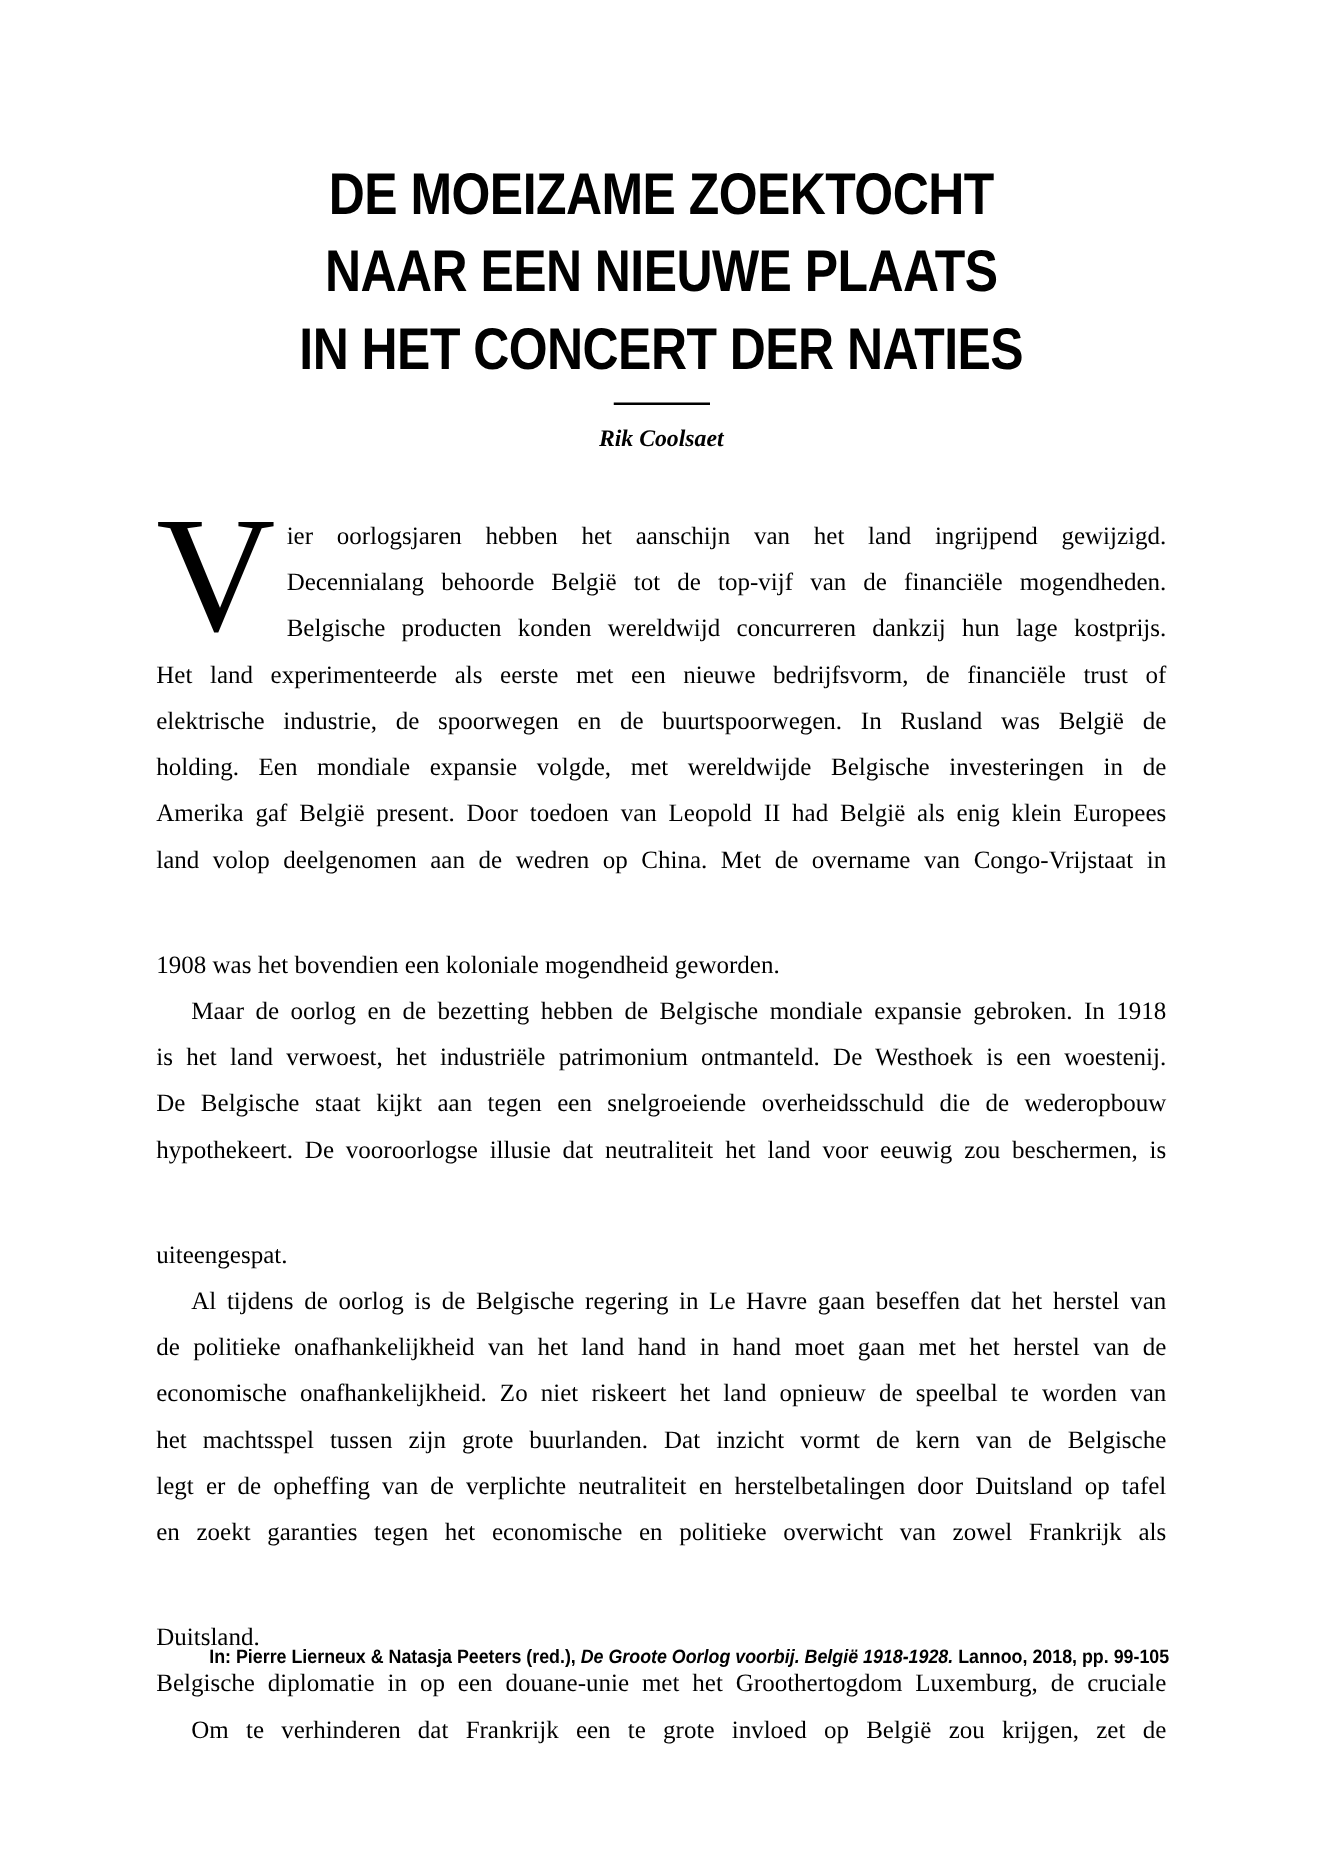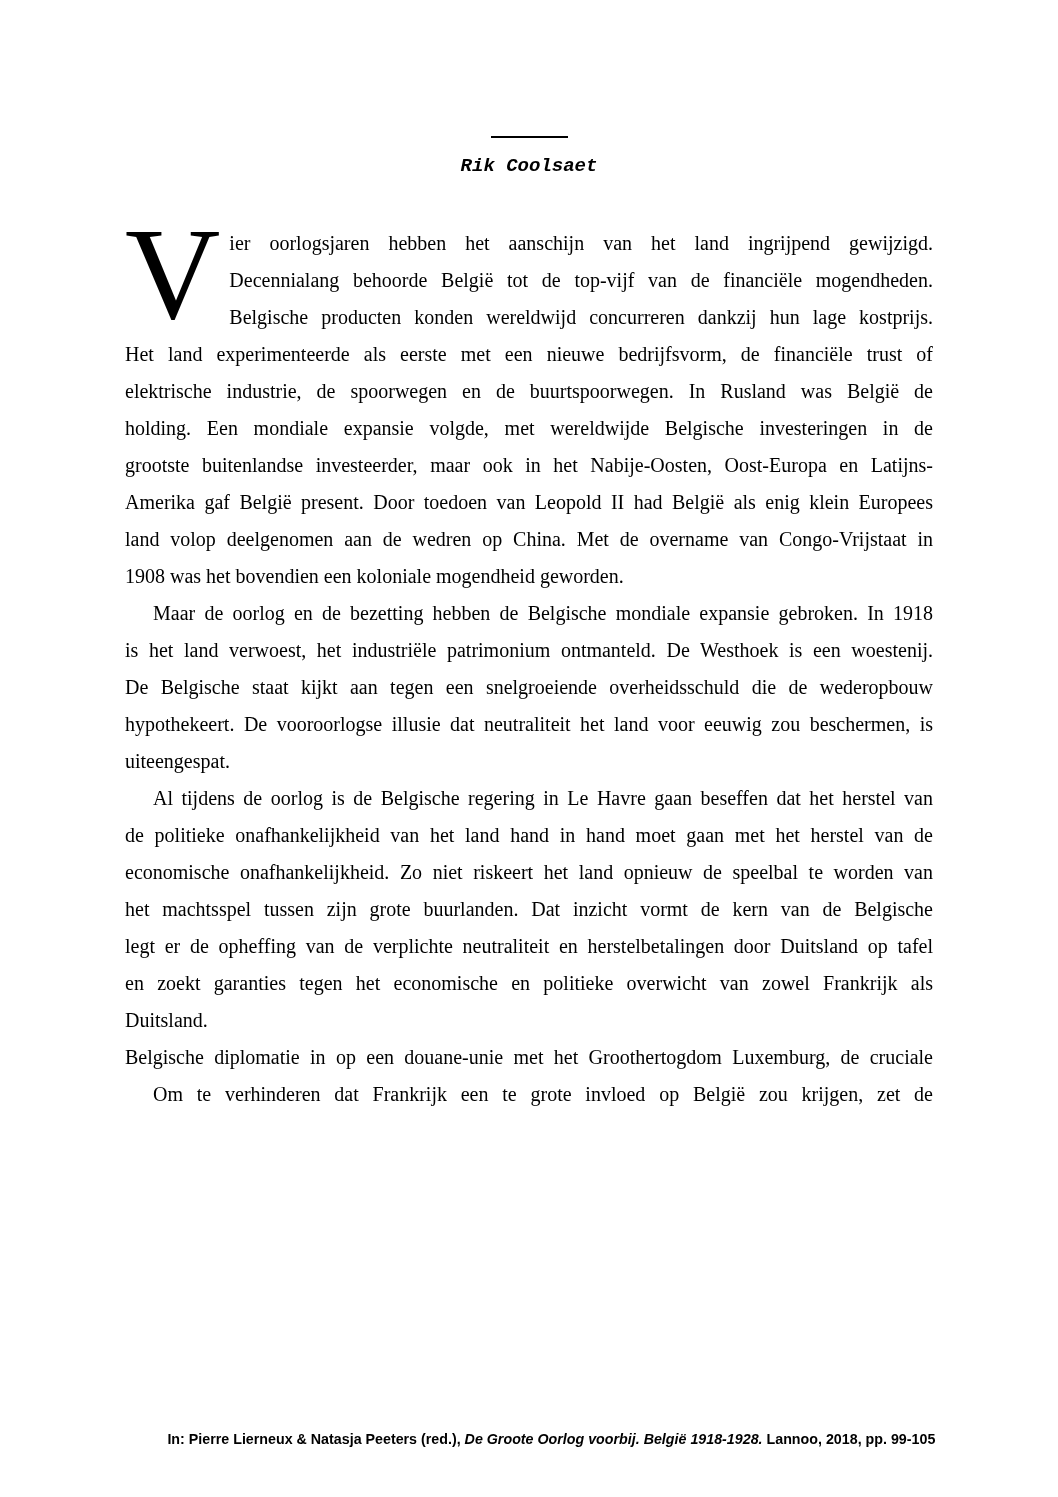--- a/index.html
+++ b/index.html
@@ -30,93 +30,97 @@
   }
   .title-rule {
     width: 77px;
     border: none;
     border-top: 2px solid #000;
     margin: 12px auto 0 auto;
   }
   .author-line {
     margin-top: 16px;
     text-align: center;
-    font-family: Liberation Mono, monospace;
+    font-family: Liberation Serif, serif;
     font-weight: bold;
     font-style: italic;
     font-size: 19px;
     line-height: 24px;
   }
 
   
   .body-block {
     width: 808px;
     margin: 47px auto 0 auto;
     font-family: "Liberation Serif", serif;
     font-size: 20px;
     line-height: 37px;
   }
   .para { margin: 0; }
   .line {
     text-align: justify;
     text-align-last: justify;
   }
-  .line.lastline { text-align-last: left; }
+  .line.lastline { text-align-last: left; margin-top: 47px; }
   .para.indent .line.firstline { text-indent: 28px; }
   .dropcap {
     float: left;
     font-family: "Liberation Serif", serif;
     font-weight: normal;
     font-size: 132px;
     line-height: 92px;
     height: 95px;
     margin: 3px 9px 0 0;
   }
 
   
   .footer-block {
     position: absolute;
     left: 0;
     right: 0;
-    top: 1429px;
+    top: 1316px;
     text-align: center;
     padding-left: 44px;
   }
   .footer-inner {
     display: inline-block;
     font-family: "Liberation Sans", sans-serif;
     font-weight: bold;
     font-size: 15.5px;
     line-height: 20px;
     white-space: nowrap;
     transform: scaleX(0.92);
     transform-origin: 50% 50%;
   }
 </style>
 </head>
 <body>
 
 <div class="page">
 
   <header class="title-block">
+    <h1 style="margin:0; font-size:inherit; font-weight:inherit;">
+      <div class="title-line">DE MOEIZAME ZOEKTOCHT</div>
+      <div class="title-line">NAAR EEN NIEUWE PLAATS</div>
+      <div class="title-line">IN HET CONCERT DER NATIES</div>
+    </h1>
     <hr class="title-rule">
     <div class="author-line">Rik Coolsaet</div>
   </header>
 
   <main class="body-block" id="body-block">
 
   <div class="para">
         <span class="dropcap">V</span>
         <div class="line firstline">ier oorlogsjaren hebben het aanschijn van het land ingrijpend gewijzigd.</div>
         <div class="line">Decennialang behoorde België tot de top-vijf van de financiële mogendheden.</div>
         <div class="line">Belgische producten konden wereldwijd concurreren dankzij hun lage kostprijs.</div>
         <div class="line">Het land experimenteerde als eerste met een nieuwe bedrijfsvorm, de financiële trust of</div>
         <div class="line">elektrische industrie, de spoorwegen en de buurtspoorwegen. In Rusland was België de</div>
         <div class="line">holding. Een mondiale expansie volgde, met wereldwijde Belgische investeringen in de</div>
-        <div class="line">grootste buitenlandse investeerder, maar ook in het Nabije-Oosten, Oost-Europa en Latijns-</div>
         <div class="line">Amerika gaf België present. Door toedoen van Leopold II had België als enig klein Europees</div>
         <div class="line">land volop deelgenomen aan de wedren op China. Met de overname van Congo-Vrijstaat in</div>
         <div class="line lastline">1908 was het bovendien een koloniale mogendheid geworden.</div>
       </div>
       <div class="para indent">
         <div class="line firstline">Maar de oorlog en de bezetting hebben de Belgische mondiale expansie gebroken. In 1918</div>
         <div class="line">is het land verwoest, het industriële patrimonium ontmanteld. De Westhoek is een woestenij.</div>
         <div class="line">De Belgische staat kijkt aan tegen een snelgroeiende overheidsschuld die de wederopbouw</div>
         <div class="line">hypothekeert. De vooroorlogse illusie dat neutraliteit het land voor eeuwig zou beschermen, is</div>
         <div class="line lastline">uiteengespat.</div>

